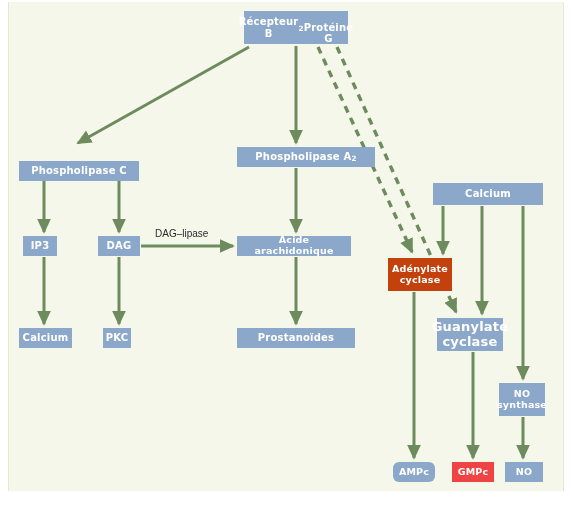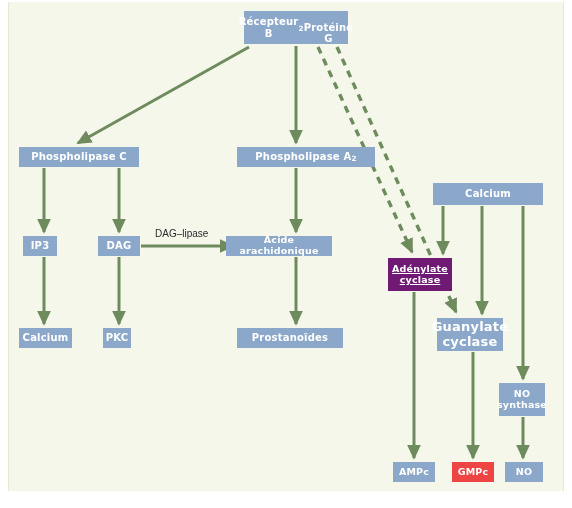--- a/index.html
+++ b/index.html
@@ -109,29 +109,29 @@
 
   <g stroke="#6e8b5e" fill="none" stroke-width="3.4" stroke-dasharray="7 6">
 
     <line x1="318" y1="47" x2="412" y2="252" marker-end="url(#ahd)"></line>
 
     <line x1="337" y1="47" x2="456" y2="312" marker-end="url(#ahd)"></line>
   </g>
 </svg>
 
 <div class="node" style="left: 244px; top: 11px; width: 104px; height: 33px; font-size: 10px; background: rgb(139, 167, 202); color: rgb(255, 255, 255);">Récepteur B<sub>2</sub><br>Protéine G</div>
-<div class="node" style="left: 19px; top: 147px; width: 120px; height: 20px; font-size: 10px; background: rgb(139, 167, 202); color: rgb(255, 255, 255);">Phospholipase C</div>
+<div class="node" style="left: 19px; top: 161px; width: 120px; height: 20px; font-size: 10px; background: rgb(139, 167, 202); color: rgb(255, 255, 255);">Phospholipase C</div>
 <div class="node" style="left: 237px; top: 147px; width: 138px; height: 20px; font-size: 10px; background: rgb(139, 167, 202); color: rgb(255, 255, 255);">Phospholipase A<sub>2</sub></div>
 <div class="node" style="left: 433px; top: 183px; width: 110px; height: 22px; font-size: 10px; background: rgb(139, 167, 202); color: rgb(255, 255, 255);">Calcium</div>
 <div class="node" style="left: 23px; top: 236px; width: 34px; height: 20px; font-size: 10px; background: rgb(139, 167, 202); color: rgb(255, 255, 255);">IP3</div>
 <div class="node" style="left: 98px; top: 236px; width: 42px; height: 20px; font-size: 10px; background: rgb(139, 167, 202); color: rgb(255, 255, 255);">DAG</div>
-<div class="node" style="left: 226px; top: 236px; width: 106px; height: 20px; font-size: 9.5px; background: rgb(139, 167, 202); color: rgb(255, 255, 255);">Acide arachidonique</div>
-<div class="node" style="left: 388px; top: 258px; width: 64px; height: 33px; font-size: 9.5px; background: #701a75; color: rgb(255, 255, 255); text-decoration: underline;">Adénylate<br>cyclase</div>
+<div class="node" style="left: 237px; top: 236px; width: 114px; height: 20px; font-size: 9.5px; background: rgb(139, 167, 202); color: rgb(255, 255, 255);">Acide arachidonique</div>
+<div class="node" style="left: 388px; top: 258px; width: 64px; height: 33px; font-size: 9.5px; background: #c2410c; color: rgb(255, 255, 255);">Adénylate<br>cyclase</div>
 <div class="node" style="left: 19px; top: 328px; width: 53px; height: 20px; font-size: 10px; background: rgb(139, 167, 202); color: rgb(255, 255, 255);">Calcium</div>
 <div class="node" style="left: 103px; top: 328px; width: 28px; height: 20px; font-size: 10px; background: rgb(139, 167, 202); color: rgb(255, 255, 255);">PKC</div>
-<div class="node" style="left: 237px; top: 328px; width: 106px; height: 20px; font-size: 10px; background: rgb(139, 167, 202); color: rgb(255, 255, 255);">Prostanoïdes</div>
+<div class="node" style="left: 237px; top: 328px; width: 118px; height: 20px; font-size: 10px; background: rgb(139, 167, 202); color: rgb(255, 255, 255);">Prostanoïdes</div>
 <div class="node" style="left: 437px; top: 318px; width: 66px; height: 33px; font-size: 13px; background: rgb(139, 167, 202); color: rgb(255, 255, 255);">Guanylate<br>cyclase</div>
 <div class="node" style="left: 499px; top: 383px; width: 46px; height: 33px; font-size: 9.5px; background: rgb(139, 167, 202); color: rgb(255, 255, 255);">NO<br>synthase</div>
-<div class="node" style="left: 393px; top: 462px; width: 42px; height: 20px; font-size: 9.5px; background: rgb(139, 167, 202); color: rgb(255, 255, 255);">AMPc</div>
+<div class="node" style="left: 393px; top: 462px; width: 42px; height: 20px; font-size: 9.5px; background: rgb(139, 167, 202); color: rgb(255, 255, 255); border-radius: 6px;">AMPc</div>
 <div class="node" style="left: 452px; top: 462px; width: 42px; height: 20px; font-size: 9.5px; background: #ef4444; color: rgb(255, 255, 255);">GMPc</div>
 <div class="node" style="left: 505px; top: 462px; width: 38px; height: 20px; font-size: 9.5px; background: rgb(139, 167, 202); color: rgb(255, 255, 255);">NO</div>
 
 <span class="edge-label" style="left: 155px; top: 228px;">DAG–lipase</span>
 
 </body></html>

